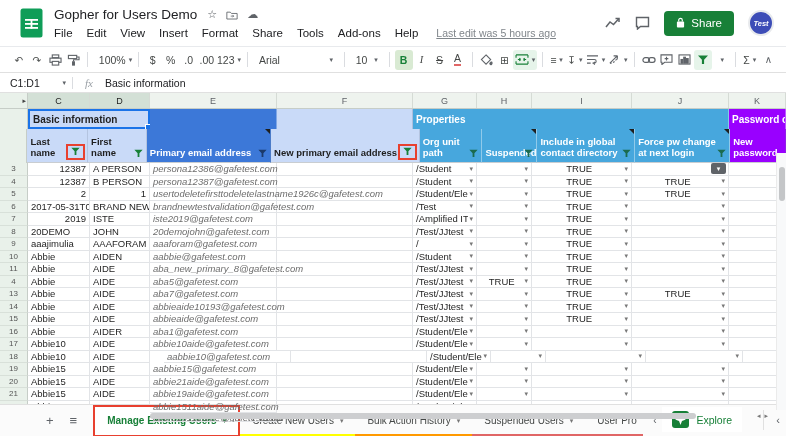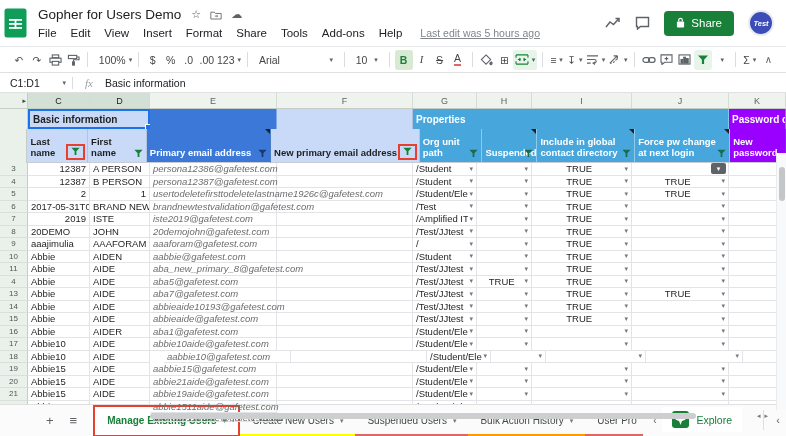--- a/index.html
+++ b/index.html
@@ -4,21 +4,21 @@
 <style>
   * { box-sizing: border-box; margin: 0; padding: 0; }
   html,body { width:786px; height:436px; }
   body {
     font-family: "Liberation Sans", "DejaVu Sans", sans-serif;
     background:#fff; color:#202124; overflow:hidden; position:relative;
   }
   #app { width:786px; height:436px; position:relative; background:#fff; overflow:hidden; }
 
   
-  .topwrap { height:46px; display:flex; align-items:stretch; padding-left:0; }
+  .topwrap { height:46px; display:flex; align-items:stretch; padding-left:16px; }
   .logo { width:30px; display:flex; align-items:center; justify-content:center; }
   .headcol { flex:1; display:flex; flex-direction:column; justify-content:center; padding-left:8px; min-width:0; }
   .titlerow { display:flex; align-items:center; height:20px; }
   .doctitle { font-size:13.5px; font-weight:500; color:#202124; margin-right:10px; white-space:nowrap; }
   .titleicon { color:#5f6368; font-size:11px; margin-right:9px; display:inline-flex; align-items:center; }
   .menurow { display:flex; align-items:center; height:17px; }
   .menu-item { font-size:11.5px; color:#202124; margin-right:14px; cursor:default; }
   .lastedit { font-size:10.5px; color:#80868b; text-decoration:underline; margin-left:4px; white-space:nowrap; }
   .rightcluster { display:flex; align-items:center; padding-right:12px; gap:14px; }
   .hicon { color:#5f6368; display:inline-flex; }
@@ -987,26 +987,26 @@
     <span class="tabtool">≡</span>
     <div class="sheettabs" id="sheettabs">
         <div class="sheettab active boxed">
           <span class="tablabel">Manage Existing Users</span>
           <span class="tabcaret">▾</span>
         </div>
         <div class="sheettab" style="box-shadow: rgb(255, 255, 0) 0px -3px 0px inset;">
           <span class="tablabel">Create New Users</span>
           <span class="tabcaret">▾</span>
         </div>
+        <div class="sheettab" style="box-shadow: rgb(255, 153, 0) 0px -3px 0px inset;">
+          <span class="tablabel">Bulk Action History</span>
+          <span class="tabcaret">▾</span>
+        </div>
         <div class="sheettab" style="box-shadow: rgb(224, 102, 102) 0px -3px 0px inset;">
           <span class="tablabel">Suspended Users</span>
-          <span class="tabcaret">▾</span>
-        </div>
-        <div class="sheettab" style="box-shadow: rgb(255, 153, 0) 0px -3px 0px inset;">
-          <span class="tablabel">Bulk Action History</span>
           <span class="tabcaret">▾</span>
         </div>
         <div class="sheettab clip" style="box-shadow: rgb(224, 102, 102) 0px -3px 0px inset;">
           <span class="tablabel">User Pro</span>
         </div>
       </div>
     <span class="tabnav">‹›</span>
     <span class="explore">
       <span class="explore-ic">
           <svg width="11" height="11" viewBox="0 0 12 12">

